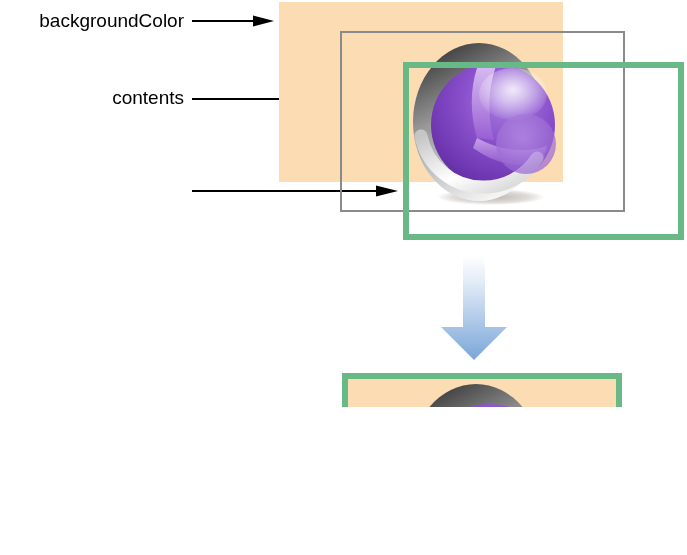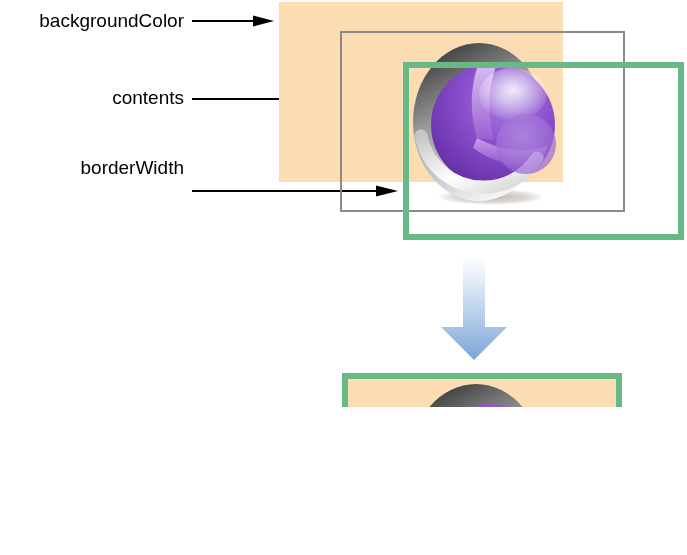--- a/index.html
+++ b/index.html
@@ -111,21 +111,20 @@
         <path d="M 66 96 C 88 108 112 112 136 104 L 131 120 C 106 128 82 120 62 106 Z" fill="url(#floorG)" opacity="0.92"></path>
         <ellipse cx="102" cy="52" rx="34" ry="26" fill="url(#glossG)"></ellipse>
         <path d="M 10 94 A 63 63 0 0 0 72 145 A 63 63 0 0 0 126 116" fill="none" stroke="url(#frontRingG)" stroke-width="13" stroke-linecap="round"></path>
         <circle cx="115" cy="102" r="30" fill="url(#bulgeG)" opacity="0.7"></circle>
       </symbol>
     </defs>
   </svg>
 
   <div class="lbl lbl-bg">backgroundColor</div>
   <div class="lbl lbl-contents">contents</div>
-  <div class="lbl lbl-bw">borderWidth</div>
 
   <svg class="arrow arrow-bg" width="84" height="16">
     <line x1="0" y1="8" x2="64" y2="8"></line>
       <polygon points="61,2.5 82,8 61,13.5"></polygon>
   </svg>
   <svg class="arrow arrow-contents" width="148" height="16">
     <line x1="0" y1="8" x2="126" y2="8"></line>
       <polygon points="124,2.5 146,8 124,13.5"></polygon>
   </svg>
   <svg class="arrow arrow-border" width="208" height="16">

